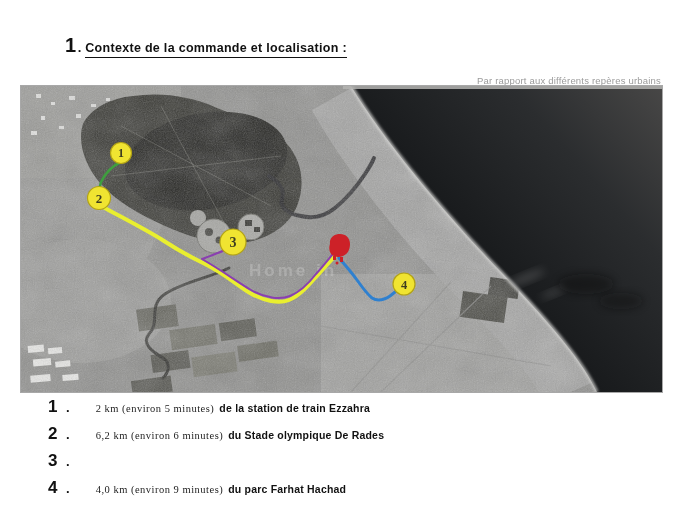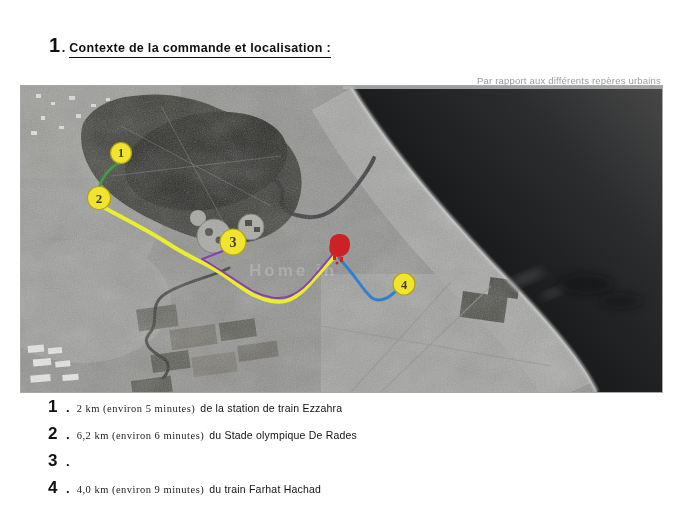--- a/index.html
+++ b/index.html
@@ -1,20 +1,20 @@
 <!DOCTYPE html>
 <html><head>
 <meta charset="utf-8">
 <style>
   html,body{margin:0;padding:0;background:#fff;}
   body{font-family:"Liberation Sans",sans-serif;}
   .page{position:relative;width:680px;height:510px;background:#fff;overflow:hidden;}
 
   
-  .header{position:absolute;left:49px;top:34px;white-space:nowrap;color:#111;}
+  .header{position:absolute;left:65px;top:34px;white-space:nowrap;color:#111;}
   .h-num{font-size:20px;font-weight:bold;letter-spacing:.5px;}
   .h-dot{font-size:13px;font-weight:bold;margin:0 4px 0 1px;}
   .h-title{font-size:12.5px;font-weight:bold;letter-spacing:.3px;
            border-bottom:1.6px solid #111;padding-bottom:2px;}
 
   .subtitle{position:absolute;right:19px;top:75px;font-size:9.5px;color:#9a9a9a;
             letter-spacing:.2px;}
 
   
   .map-wrap{position:absolute;left:20px;top:85px;width:641px;height:306px;
@@ -23,22 +23,22 @@
   .mk-label{font-family:"Liberation Serif",serif;font-weight:bold;fill:#3d3d20;}
   .wm{font-family:"Liberation Sans",sans-serif;font-weight:bold;fill:#ffffff;
       opacity:.20;letter-spacing:3px;font-size:17px;}
 
   
   .legend{position:absolute;left:48px;top:397px;}
   .legend-row{display:flex;align-items:baseline;margin-bottom:7px;white-space:nowrap;}
   .lg-num{font-size:17px;font-weight:bold;width:15px;color:#111;}
   .lg-dot{font-size:13px;font-weight:bold;margin:0 7px 0 3px;color:#111;}
   .lg-dist{font-family:"Liberation Serif",serif;font-size:10.5px;letter-spacing:.5px;
-           color:#1c1c1c;margin-right:5px;}
-  .lg-dest{font-size:10.5px;font-weight:normal;color:#111;letter-spacing:.2px;}
+           color:#1c1c1c;margin-right:5px;margin-left:19px;}
+  .lg-dest{font-size:10.5px;font-weight:bold;color:#111;letter-spacing:.2px;}
 </style>
 </head>
 <body>
 
 <div class="page">
 
   <div class="header">
     <span class="h-num">1</span><span class="h-dot">.</span><span class="h-title">Contexte de la commande et localisation :</span>
   </div>
 
@@ -214,17 +214,17 @@
       <span class="lg-dest">du Stade olympique De Rades</span>
     </div>
     <div class="legend-row">
       <span class="lg-num">3</span>
       <span class="lg-dot">.</span>
     </div>
     <div class="legend-row">
       <span class="lg-num">4</span>
       <span class="lg-dot">.</span>
       <span class="lg-dist">4,0 km (environ 9 minutes)</span>
-      <span class="lg-dest">du train Farhat Hachad</span>
+      <span class="lg-dest">du parc Farhat Hachad</span>
     </div>
   </div>
 
 </div>
 
 </body></html>

